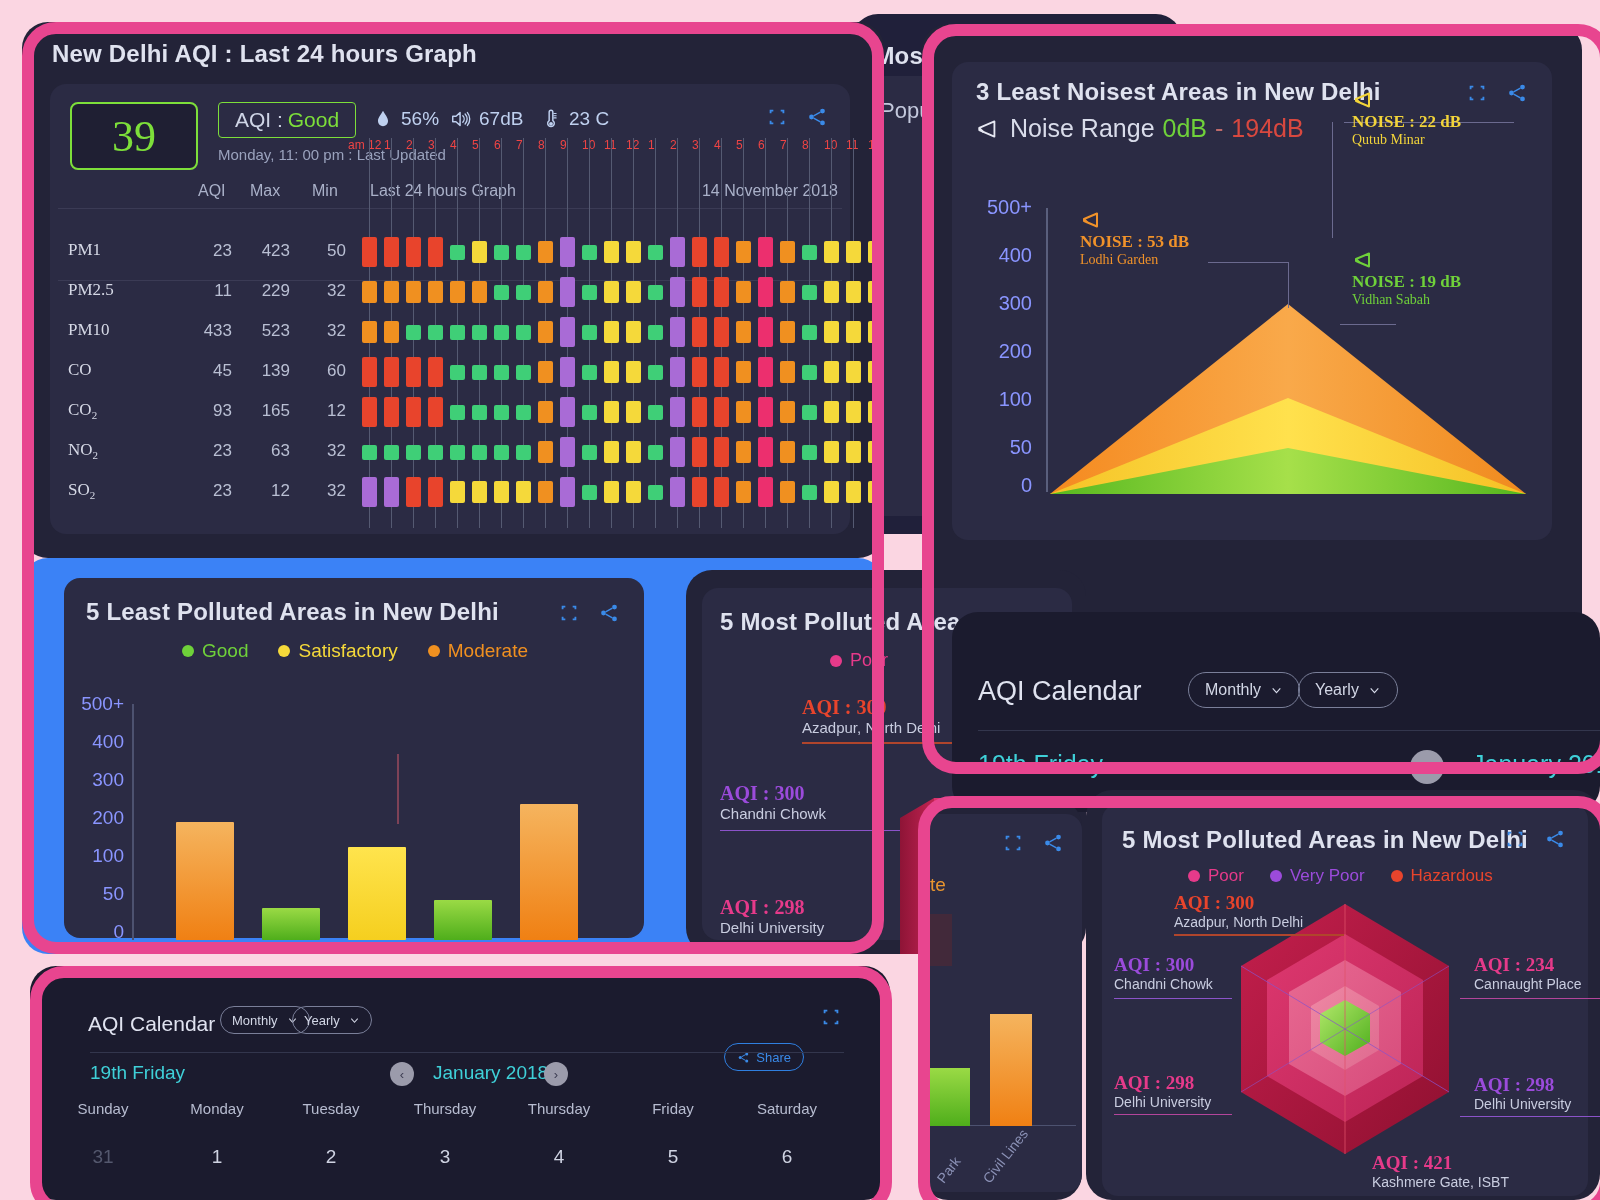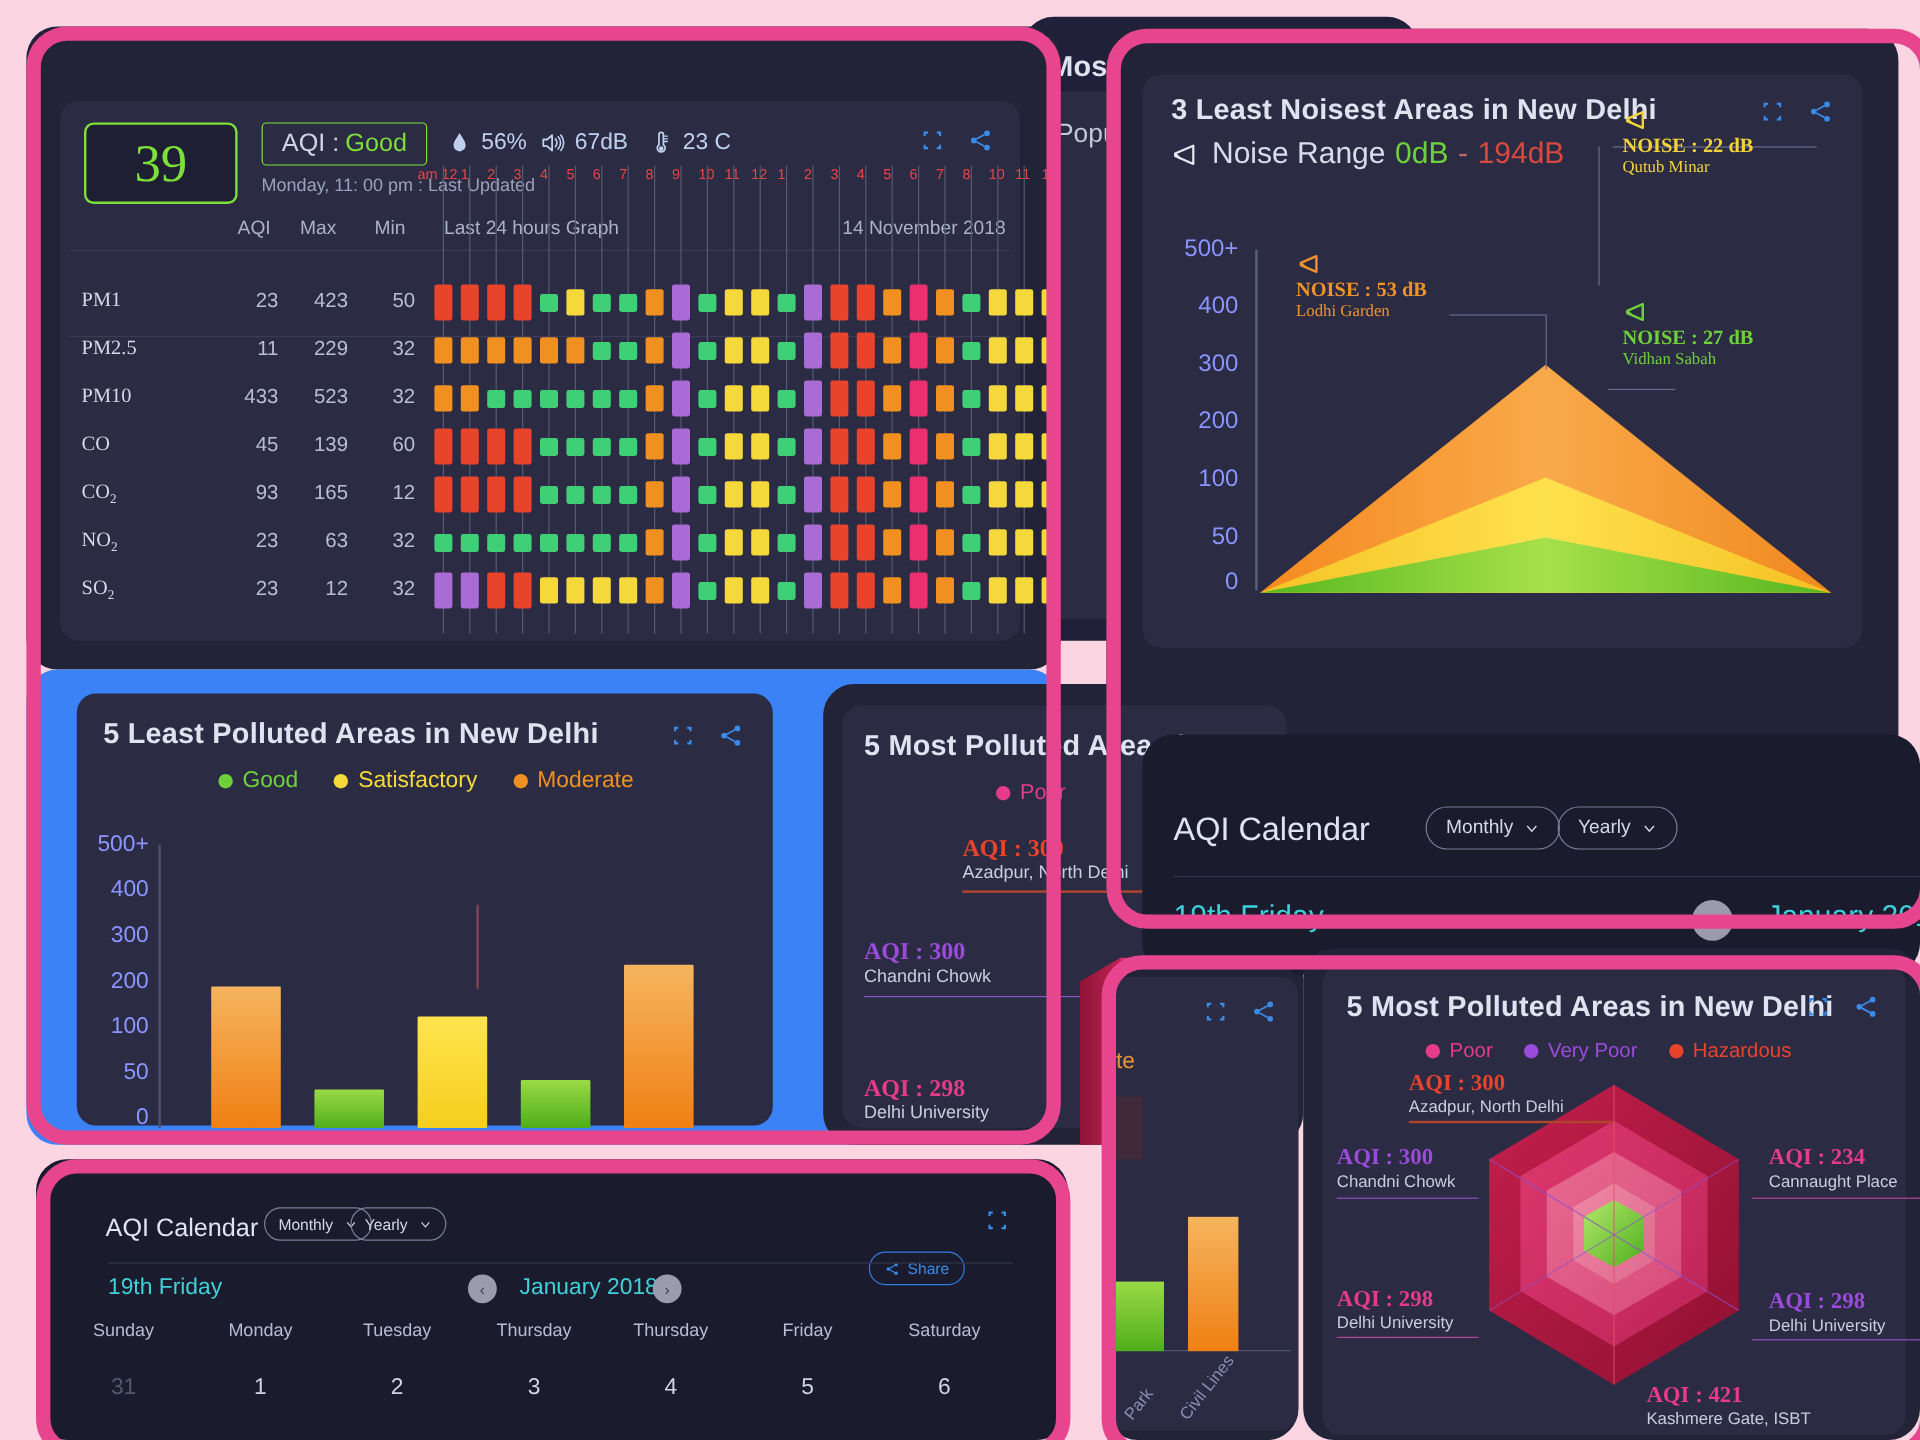--- a/index.html
+++ b/index.html
@@ -186,20 +186,21 @@
 <div id="stage">
 
   <div class="panel" id="panelBG">
     <div class="ttl" style="position:absolute;left:2px;top:28px;">5 Most Polluted Areas in New Delhi</div>
     <div class="panel-inner" id="bgInner">
       <div id="bgPop">Popular</div>
     </div>
   </div>
 
   <div class="panel" id="panelA">
+    <div class="ttl hd">New Delhi AQI : Last 24 hours Graph</div>
 
     <div class="panel-inner" id="aBox">
 
       <div class="aqiBig">39</div>
 
       <div class="aqiTag">
         <span>AQI :</span>
         <b>Good</b>
       </div>
       <div class="lastUpd">Monday, 11: 00 pm : Last Updated</div>
@@ -611,21 +612,21 @@
         </svg>
         <div class="v" style="color:#f2d43a">NOISE : 22 dB</div>
         <div class="n" style="color:#f2d43a">Qutub Minar</div>
       </div>
 
       <div class="noiseLbl" style="left:400px; top:186px;">
         <svg style="width:24px;height:24px;display:block" viewBox="0 0 24 24">
           <path d="M4 11l13-5.5v13L4 13z" fill="none" stroke="#6fd13a" stroke-width="2" stroke-linejoin="round"></path>
           <path d="M4 11l3.5 3.5" stroke="#6fd13a" stroke-width="2"></path>
         </svg>
-        <div class="v" style="color:#6fd13a">NOISE : 27 dB</div>
+        <div class="v" style="color:#6fd13a">NOISE : 19 dB</div>
         <div class="n" style="color:#6fd13a">Vidhan Sabah</div>
       </div>
     </div>
   </div>
 
   <div class="panel" id="panelC">
     <div class="panel-inner" id="cInner">
       <div class="ttl" id="cTitle">5 Least Polluted Areas in New Delhi</div>
 
       <div class="icons" style="right:24px; top:24px;">

